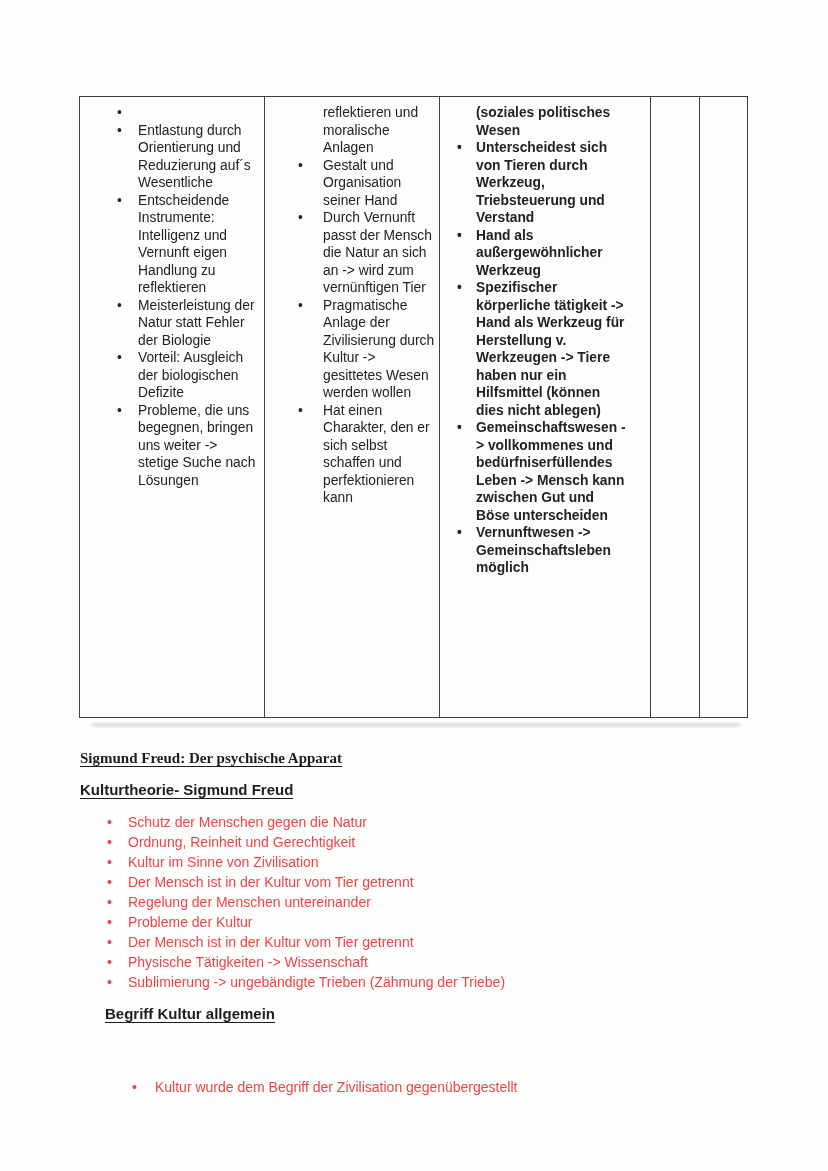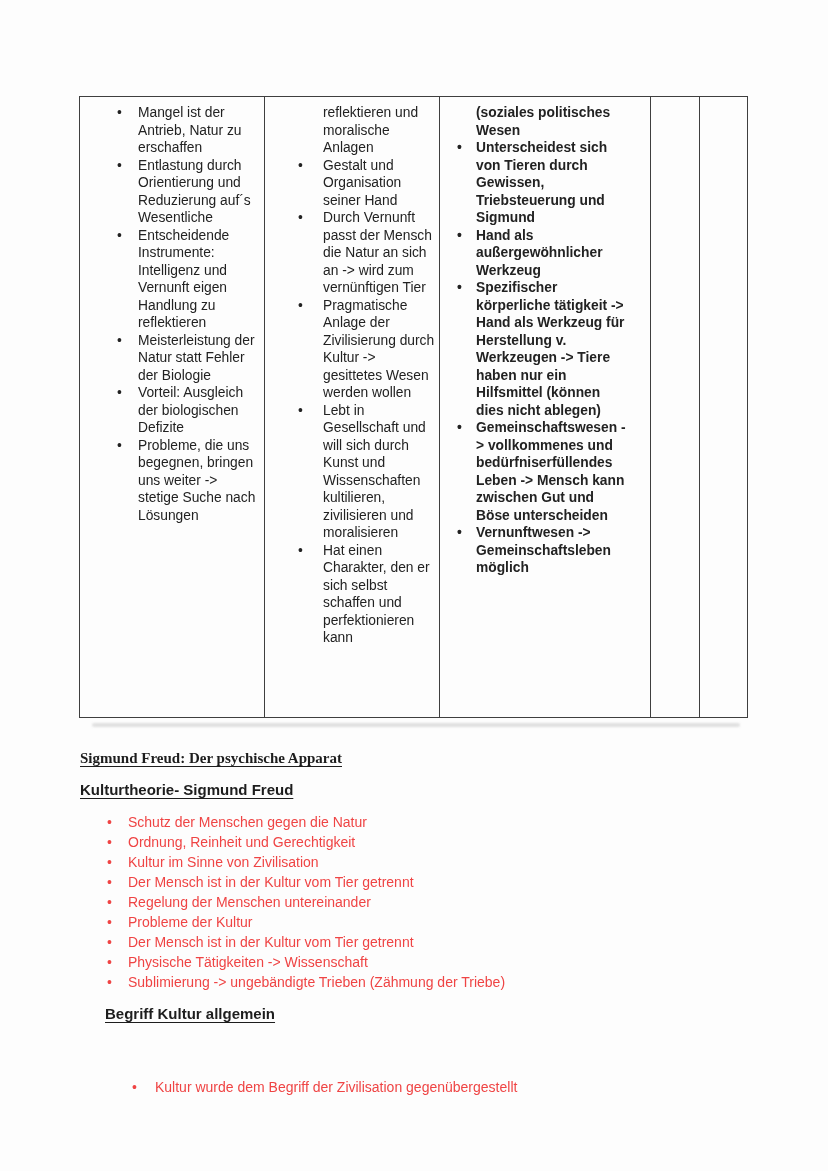--- a/index.html
+++ b/index.html
@@ -80,21 +80,20 @@
 </head>
 <body>
 
 <div id="page">
 
   <div class="doc-table">
 
     <div class="cell c1">
       <div class="li">
           <span class="mk"></span>
-          <span class="txt">Mangel ist der Antrieb, Natur zu erschaffen</span>
         </div>
       <div class="li">
           <span class="mk"></span>
           <span class="txt">Entlastung durch Orientierung und Reduzierung auf´s Wesentliche</span>
         </div>
       <div class="li">
           <span class="mk"></span>
           <span class="txt">Entscheidende Instrumente: Intelligenz und Vernunft eigen Handlung zu reflektieren</span>
         </div>
       <div class="li">
@@ -120,33 +119,29 @@
       <div class="li">
           <span class="mk"></span>
           <span class="txt">Durch Vernunft passt der Mensch die Natur an sich an -&gt; wird zum vernünftigen Tier</span>
         </div>
       <div class="li">
           <span class="mk"></span>
           <span class="txt">Pragmatische Anlage der Zivilisierung durch Kultur -&gt; gesittetes Wesen werden wollen</span>
         </div>
       <div class="li">
           <span class="mk"></span>
-          <span class="txt">Lebt in Gesellschaft und will sich durch Kunst und Wissenschaften kultilieren, zivilisieren und moralisieren</span>
-        </div>
-      <div class="li">
-          <span class="mk"></span>
           <span class="txt">Hat einen Charakter, den er sich selbst schaffen und perfektionieren kann</span>
         </div>
     </div>
 
     <div class="cell c3">
       <div class="intro">(soziales politisches Wesen</div>
       <div class="li">
           <span class="mk"></span>
-          <span class="txt">Unterscheidest sich von Tieren durch Gewissen, Triebsteuerung und Sigmund</span>
+          <span class="txt">Unterscheidest sich von Tieren durch Werkzeug, Triebsteuerung und Verstand</span>
         </div>
       <div class="li">
           <span class="mk"></span>
           <span class="txt">Hand als außergewöhnlicher Werkzeug</span>
         </div>
       <div class="li">
           <span class="mk"></span>
           <span class="txt">Spezifischer körperliche tätigkeit -&gt; Hand als Werkzeug für Herstellung v. Werkzeugen -&gt; Tiere haben nur ein Hilfsmittel (können dies nicht ablegen)</span>
         </div>
       <div class="li">

